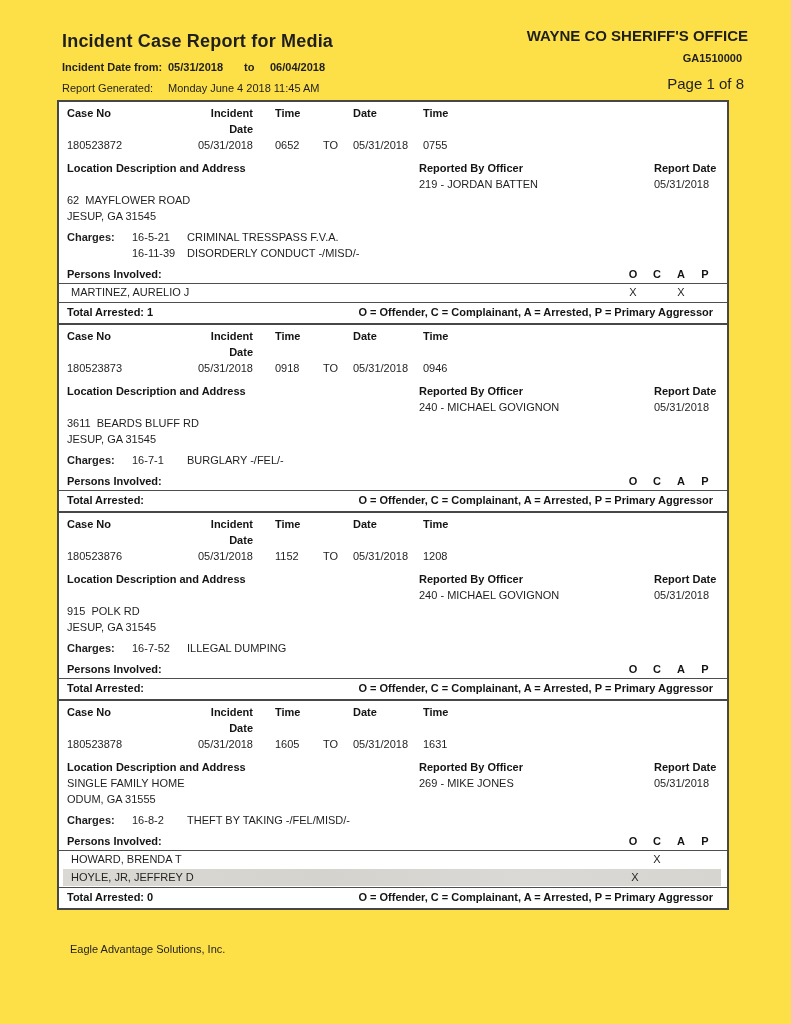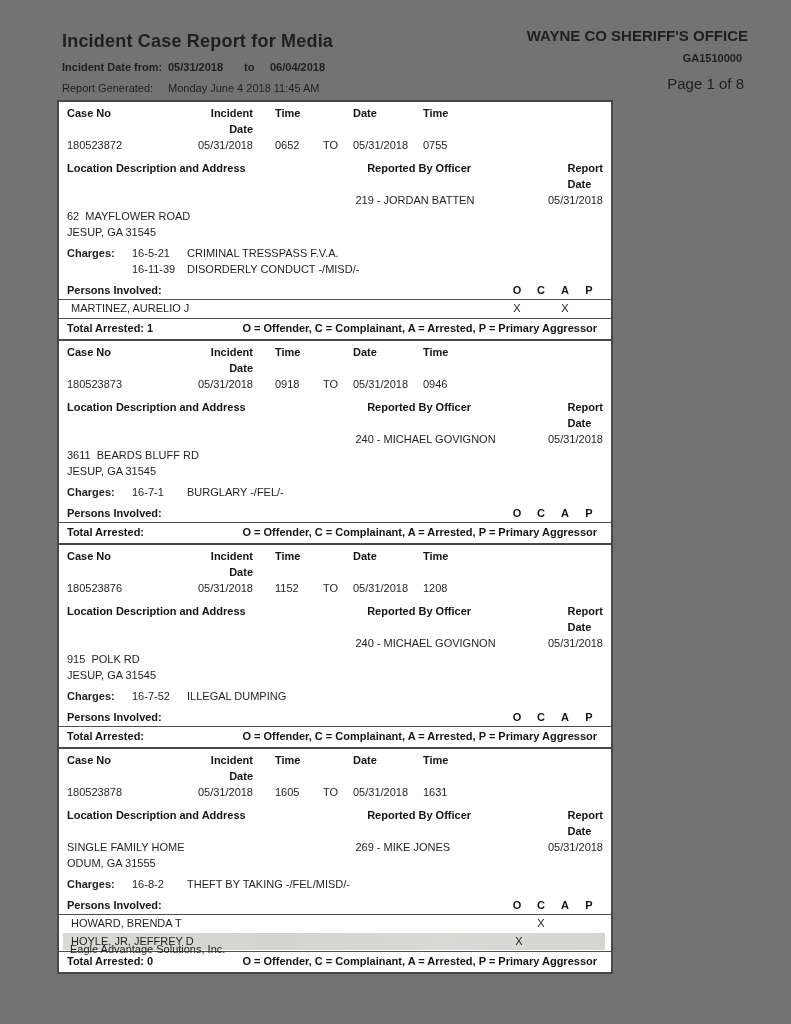--- a/index.html
+++ b/index.html
@@ -1,19 +1,19 @@
 <!DOCTYPE html>
 <html><head>
 <meta charset="utf-8">
 <style>
   * { margin:0; padding:0; box-sizing:border-box; }
   html,body { background:#e8e8e8; }
   body { font-family:"Liberation Sans","DejaVu Sans",sans-serif; }
   .page {
-    position:relative; width:791px; height:1024px; background:#737373;
+    position:relative; width:791px; height:1024px; background:#fde047;
     color:#1f1f1f; font-size:11px; line-height:16px; overflow:hidden;
     margin:0 auto;
   }
   .b { font-weight:bold; color:#141414; }
 
   
   .doc-header { position:relative; padding:30px 43px 0 62px; height:100px; }
   .dh-title { font-size:18px; line-height:22px; font-weight:bold; letter-spacing:0.2px; }
   .dh-office { position:absolute; top:28px; right:43px; font-size:15px; font-weight:bold; }
   .dh-ori { position:absolute; top:50px; right:49px; font-size:11px; font-weight:bold; }
@@ -21,21 +21,21 @@
   .dh-dates { margin-top:7px; }
   .dh-dates span { display:inline-block; }
   .dhl1 { width:106px; font-weight:bold; }
   .dhv1 { width:76px; font-weight:bold; }
   .dhto { width:26px; font-weight:bold; }
   .dhv2 { font-weight:bold; }
   .dh-gen { margin-top:5px; }
   .dhl2 { display:inline-block; width:106px; }
 
   
-  .report-body { margin:0 0 0 57px; width:556px; }
+  .report-body { margin:0 0 0 57px; width:672px; }
   .case {
     border:2px solid #474747; padding:3px 8px 2px 8px; background:#fff;
   }
   .case + .case { margin-top:-2px; }
   .row { display:flex; }
 
   
   .cg1 { width:123px; }
   .cg2 { width:63px; text-align:right; }
   .cg3 { width:70px; padding-left:22px; }

